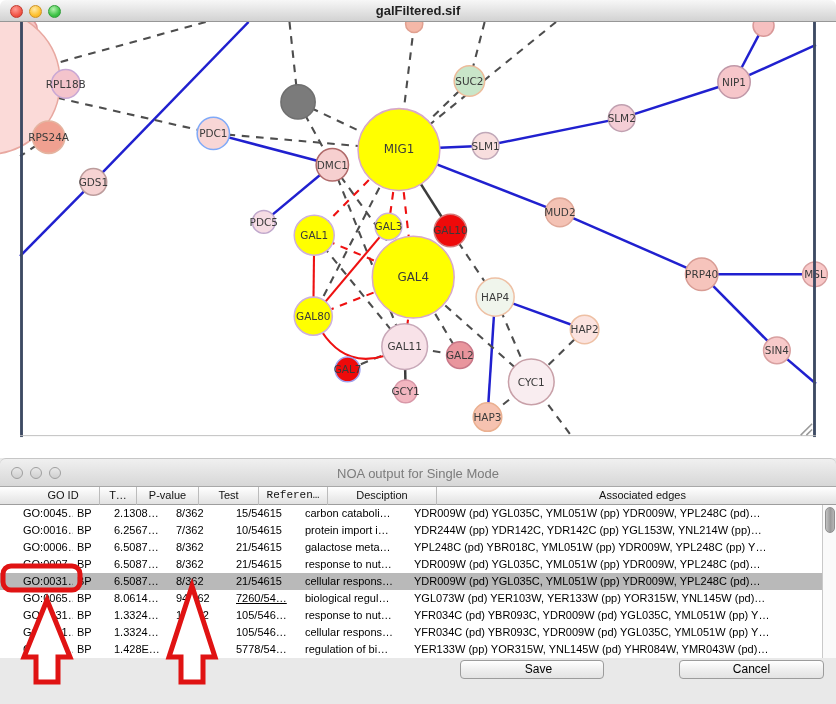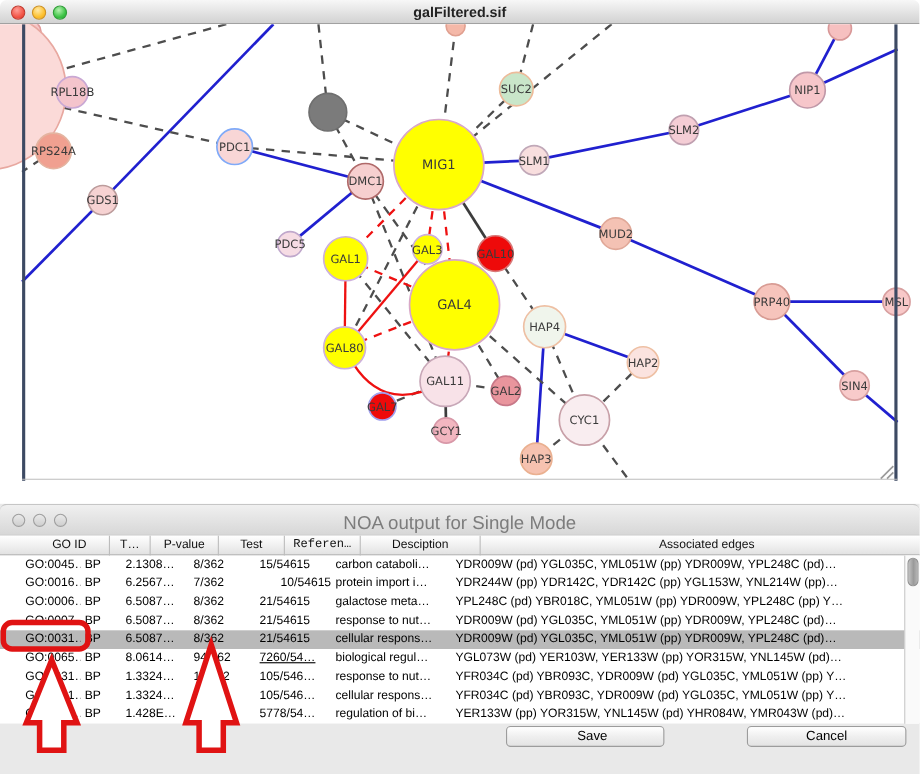--- a/index.html
+++ b/index.html
@@ -18,21 +18,21 @@
   .tl.green  { left:48px; background:radial-gradient(circle at 40% 30%, #b6f2b0,#3ec447 60%,#28a334); border:1px solid #2f9e38;}
   #net-canvas { position:absolute; left:0; top:22px; width:836px; height:436px; background:#ffffff; }
   #net-canvas svg { display:block; }
 
   
   #noa-window { position:absolute; left:0; top:458px; width:836px; height:246px; background:#e9e9e9; }
   .titlebar2 { position:absolute; left:0; top:0; width:836px; height:29px;
     background:linear-gradient(#f0f0f0,#d7d7d7); border-bottom:1px solid #a8a8a8;
     border-radius:6px 6px 0 0; border-top:1px solid #c6c6c6; }
   .titlebar2 .title { position:absolute; left:0; right:0; top:7px; text-align:center;
-    font-size:17px; color:#7c7c7c; }
+    font-size:13px; color:#7c7c7c; }
   .tl2 { position:absolute; top:8px; width:12px; height:12px; border-radius:50%;
     border:1px solid #9f9f9f; background:linear-gradient(#e9e9e9,#cfcfcf); }
   .tl2.c1 { left:11px; } .tl2.c2 { left:30px; } .tl2.c3 { left:49px; }
 
   
   #noa-table { position:absolute; left:0; top:29px; width:836px; height:171px; background:#ffffff;
     border-bottom:1px solid #bdbdbd; }
   #thead { display:flex; height:18px; background:linear-gradient(#ffffff,#e2e2e2);
     border-bottom:1px solid #9d9d9d;padding-left:27px; }
   .hcell { height:18px; font-size:11px; color:#111; text-align:center; line-height:17px;
@@ -216,21 +216,21 @@
           <div class="tcell" style="width: 60px;">8/362</div>
           <div class="tcell" style="width: 69px;">15/54615</div>
           <div class="tcell" style="width: 109px;">carbon cataboli…</div>
           <div class="tcell" style="width: 412px;">YDR009W (pd) YGL035C, YML051W (pp) YDR009W, YPL248C (pd)…</div>
         </div>
         <div class="trow">
           <div class="tcell first" style="width: 73px;">GO:0016…</div>
           <div class="tcell" style="width: 37px;">BP</div>
           <div class="tcell" style="width: 62px;">6.2567…</div>
           <div class="tcell" style="width: 60px;">7/362</div>
-          <div class="tcell" style="width: 69px; text-align: right;">10/54615</div>
+          <div class="tcell" style="width: 69px;">10/54615</div>
           <div class="tcell" style="width: 109px;">protein import i…</div>
           <div class="tcell" style="width: 412px;">YDR244W (pp) YDR142C, YDR142C (pp) YGL153W, YNL214W (pp)…</div>
         </div>
         <div class="trow">
           <div class="tcell first" style="width: 73px;">GO:0006…</div>
           <div class="tcell" style="width: 37px;">BP</div>
           <div class="tcell" style="width: 62px;">6.5087…</div>
           <div class="tcell" style="width: 60px;">8/362</div>
           <div class="tcell" style="width: 69px;">21/54615</div>
           <div class="tcell" style="width: 109px;">galactose meta…</div>

